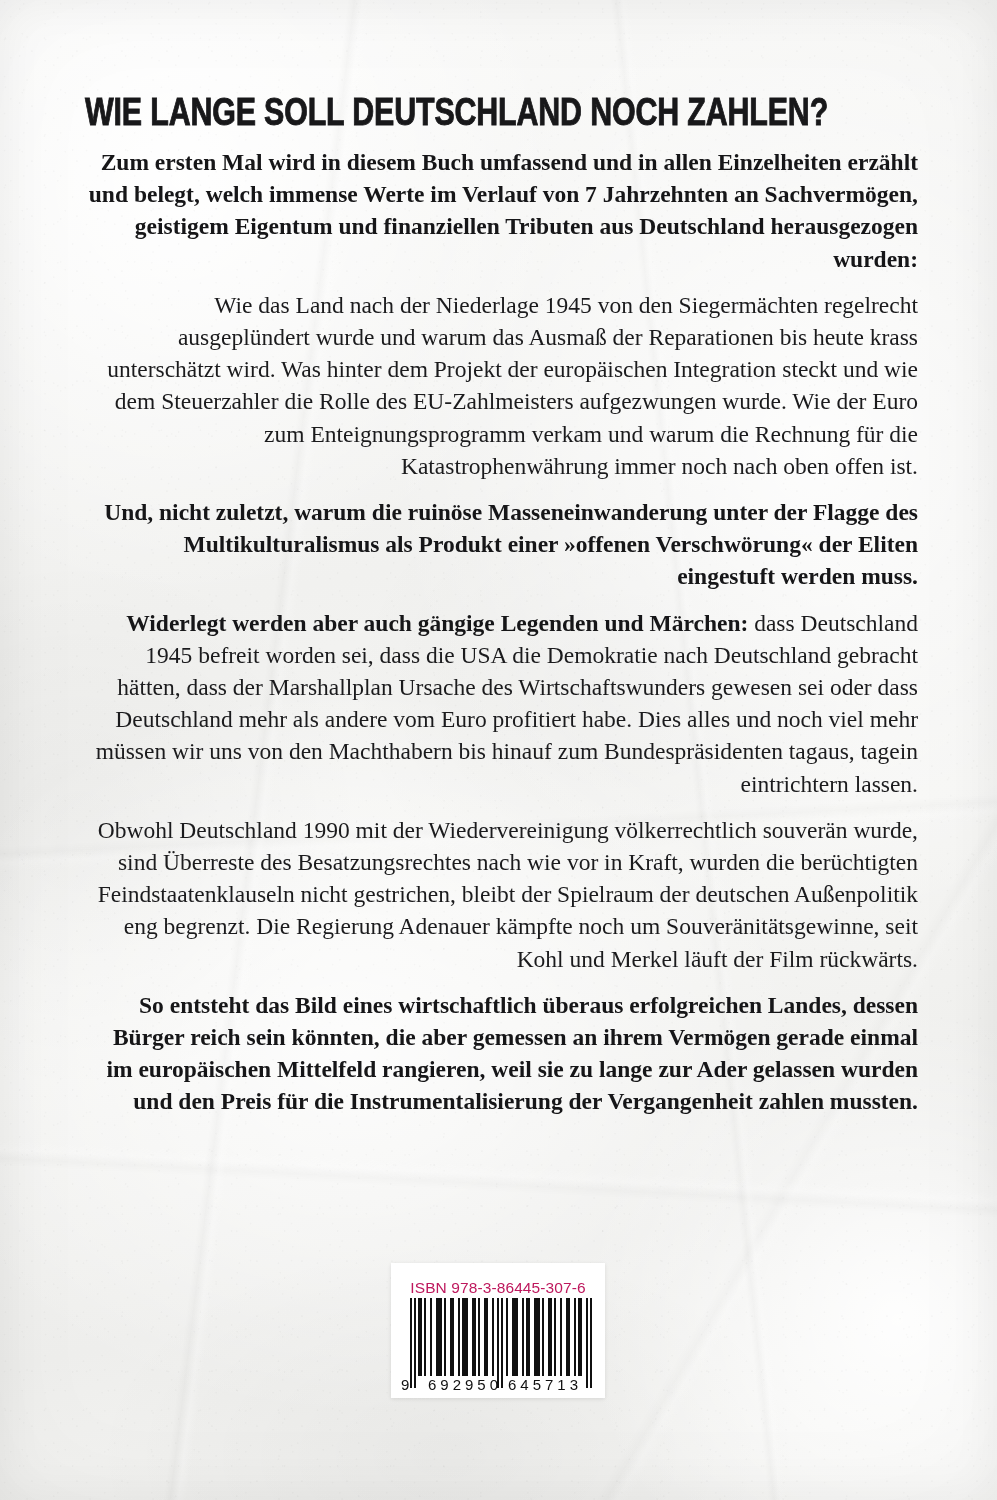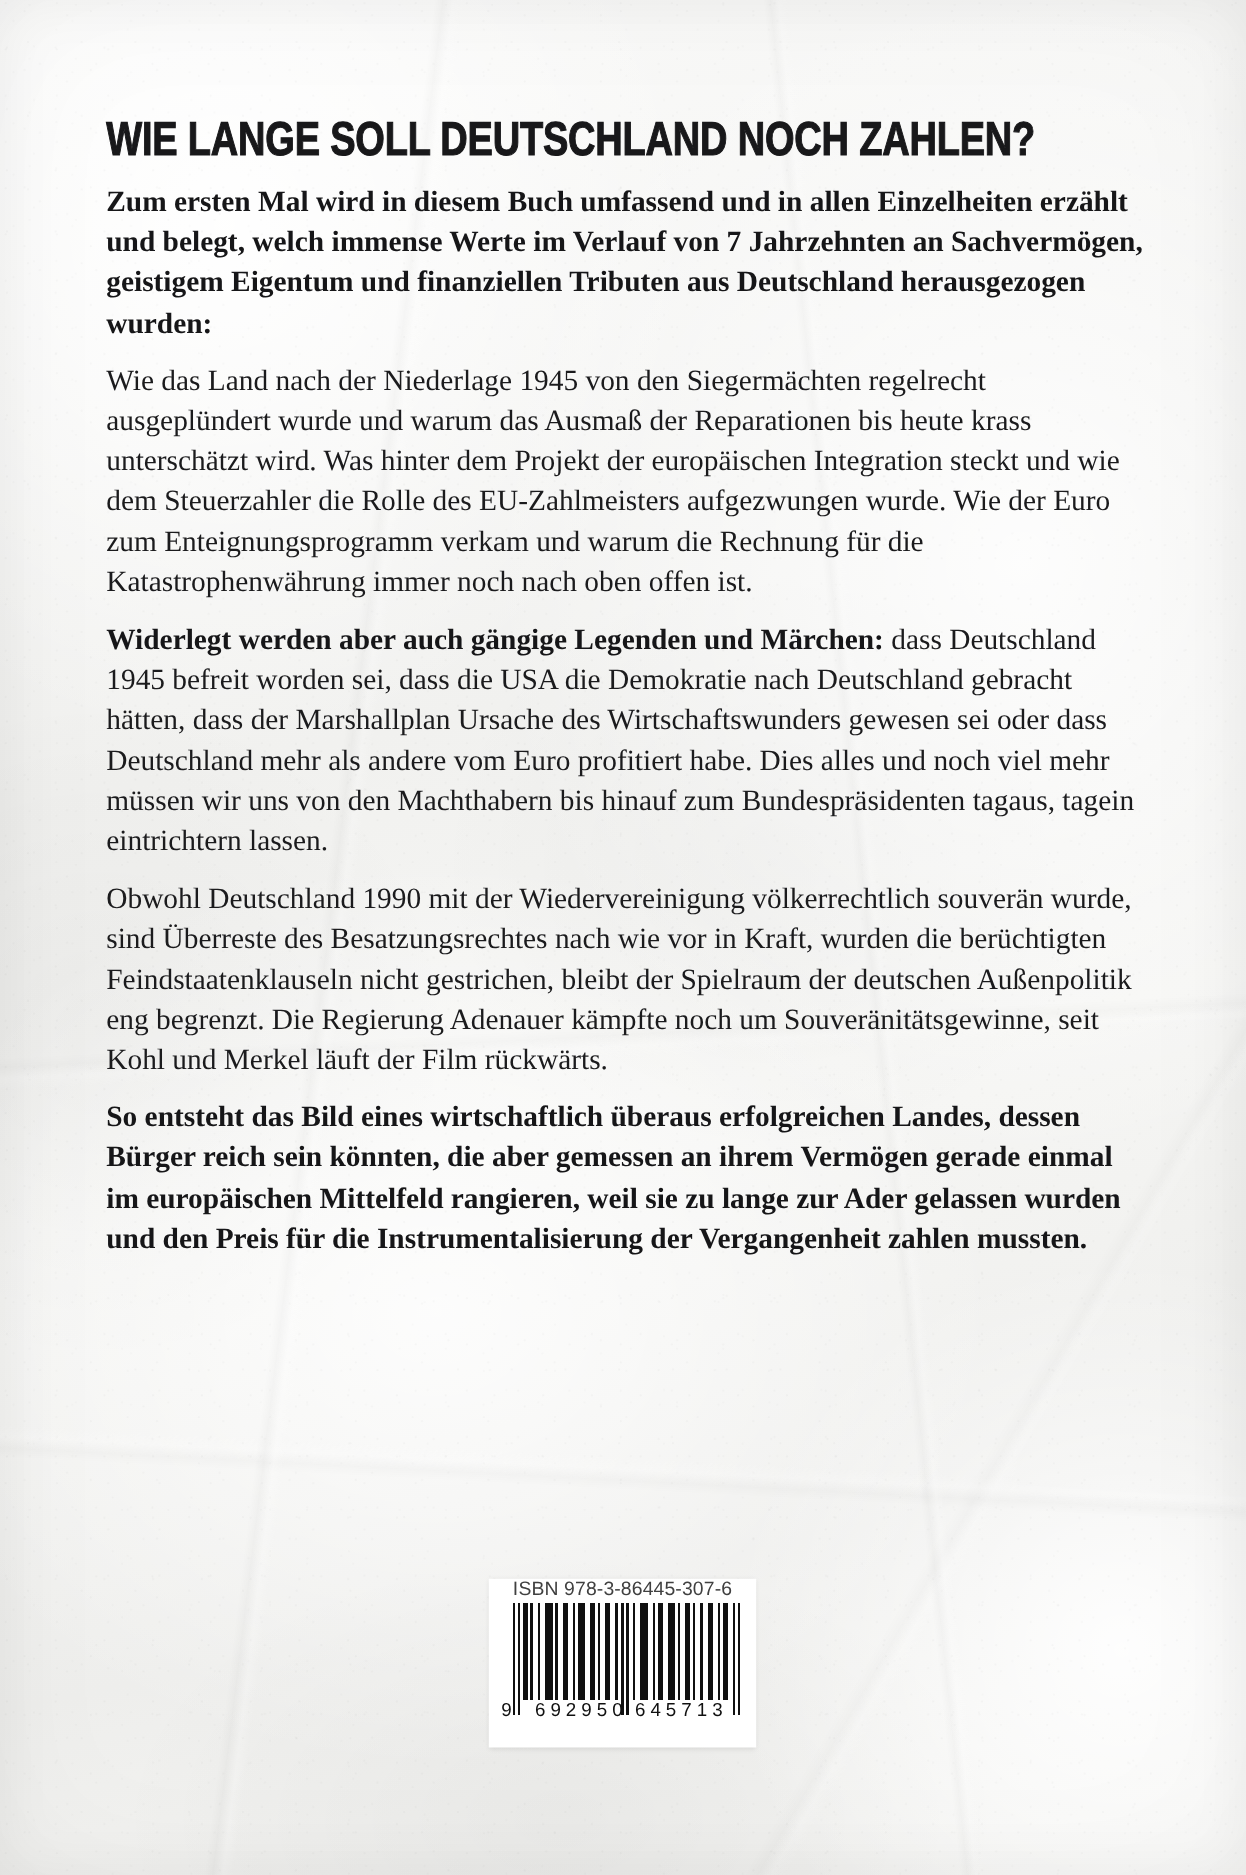--- a/index.html
+++ b/index.html
@@ -98,21 +98,21 @@
     transform-origin: left center;
     white-space: nowrap;
     -webkit-text-stroke: 0.9px #18181a;
   }
 
   p.para {
     margin: 0 0 14px 0;
     font-size: 23.5px;
     line-height: 32.2px;
     color: #1b1b1d;
-    text-align: left;
+    text-align: right;
     hyphens: manual;
   }
   p.para:last-of-type { margin-bottom: 0; }
 
   p.bold  { font-weight: 700; color: #161618; }
   p.light { font-weight: 400; }
   span.lead-bold { font-weight: 700; color: #161618; }
 
   
   #barcode-block {
@@ -124,22 +124,22 @@
     background: #ffffff;
     box-shadow: 0 1px 4px rgba(0,0,0,0.10);
     display: flex;
     flex-direction: column;
     align-items: center;
   }
   #isbn-text {
     font-family: "Liberation Sans", "DejaVu Sans", sans-serif;
     font-size: 15.5px;
     letter-spacing: 0.1px;
-    color: #404040;
-    margin-top: 0;
+    color: #be185d;
+    margin-top: 16px;
     line-height: 17px;
     white-space: nowrap;
   }
   #bars-wrap {
     position: relative;
     width: 196px;
     height: 96px;
     margin-top: 2px;
   }
   #bars { display: block; }
@@ -167,20 +167,21 @@
   <div id="creases"></div>
 
   <div id="content">
 
     <h1 id="headline">WIE LANGE SOLL DEUTSCHLAND NOCH ZAHLEN?</h1>
 
     <p class="para bold">Zum ersten Mal wird in diesem Buch umfassend und in allen Einzelheiten erzählt und belegt, welch immense Werte im Verlauf von 7 Jahrzehnten an Sachvermögen, geistigem Eigentum und finanziellen Tributen aus Deutschland herausgezogen wurden:</p>
 
     <p class="para light">Wie das Land nach der Niederlage 1945 von den Siegermächten regelrecht ausgeplündert wurde und warum das Ausmaß der Reparationen bis heute krass unterschätzt wird. Was hinter dem Projekt der europäischen Integration steckt und wie dem Steuerzahler die Rolle des EU-Zahlmeisters aufgezwungen wurde. Wie der Euro zum Enteignungsprogramm verkam und warum die Rechnung für die Katastrophenwährung immer noch nach oben offen ist.</p>
 
+    <p class="para bold">Und, nicht zuletzt, warum die ruinöse Masseneinwanderung unter der Flagge des Multikulturalismus als Produkt einer »offenen Verschwörung« der Eliten eingestuft werden muss.</p>
 
     <p class="para light"><span class="lead-bold">Widerlegt werden aber auch gängige Legenden und Märchen:</span><span> dass Deutschland 1945 befreit worden sei, dass die USA die Demokratie nach Deutschland gebracht hätten, dass der Marshallplan Ursache des Wirtschaftswunders gewesen sei oder dass Deutschland mehr als andere vom Euro profitiert habe. Dies alles und noch viel mehr müssen wir uns von den Machthabern bis hinauf zum Bundespräsidenten tagaus, tagein eintrichtern lassen.</span></p>
 
     <p class="para light">Obwohl Deutschland 1990 mit der Wiedervereinigung völkerrechtlich souverän wurde, sind Überreste des Besatzungsrechtes nach wie vor in Kraft, wurden die berüchtigten Feindstaatenklauseln nicht gestrichen, bleibt der Spielraum der deutschen Außenpolitik eng begrenzt. Die Regierung Adenauer kämpfte noch um Souveränitätsgewinne, seit Kohl und Merkel läuft der Film rückwärts.</p>
 
     <p class="para bold">So entsteht das Bild eines wirtschaftlich überaus erfolgreichen Landes, dessen Bürger reich sein könnten, die aber gemessen an ihrem Vermögen gerade einmal im europäischen Mittelfeld rangieren, weil sie zu lange zur Ader gelassen wurden und den Preis für die Instrumentalisierung der Vergangenheit zahlen mussten.</p>
 
   </div>
 
   <div id="barcode-block">

